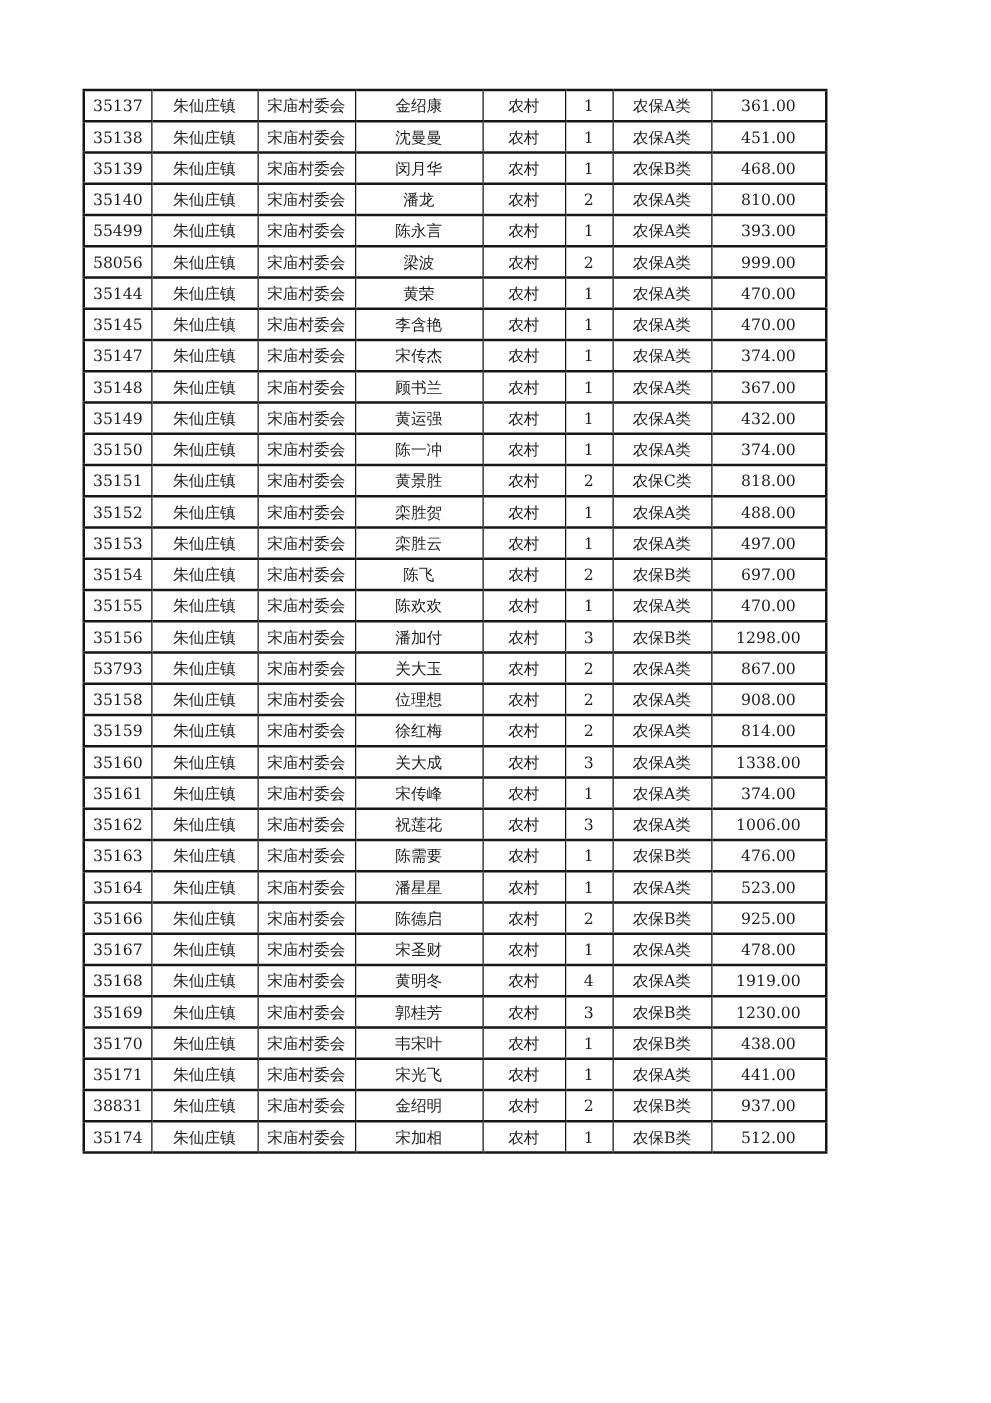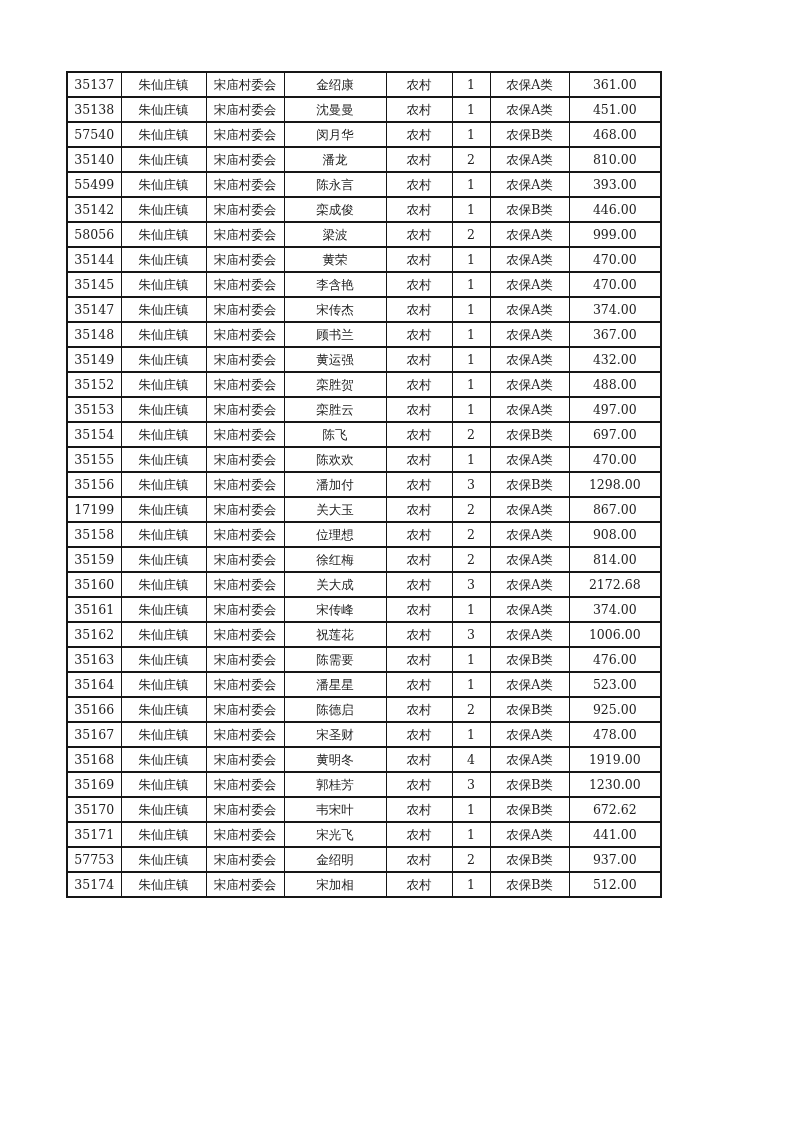--- a/index.html
+++ b/index.html
@@ -83,21 +83,21 @@
           <td>35138</td>
           <td>朱仙庄镇</td>
           <td>宋庙村委会</td>
           <td>沈曼曼</td>
           <td>农村</td>
           <td>1</td>
           <td>农保A类</td>
           <td>451.00</td>
         </tr>
         <tr>
-          <td>57540</td>
+          <td>35139</td>
           <td>朱仙庄镇</td>
           <td>宋庙村委会</td>
           <td>闵月华</td>
           <td>农村</td>
           <td>1</td>
           <td>农保B类</td>
           <td>468.00</td>
         </tr>
         <tr>
           <td>35140</td>
@@ -113,30 +113,20 @@
           <td>55499</td>
           <td>朱仙庄镇</td>
           <td>宋庙村委会</td>
           <td>陈永言</td>
           <td>农村</td>
           <td>1</td>
           <td>农保A类</td>
           <td>393.00</td>
         </tr>
         <tr>
-          <td>35142</td>
-          <td>朱仙庄镇</td>
-          <td>宋庙村委会</td>
-          <td>栾成俊</td>
-          <td>农村</td>
-          <td>1</td>
-          <td>农保B类</td>
-          <td>446.00</td>
-        </tr>
-        <tr>
           <td>58056</td>
           <td>朱仙庄镇</td>
           <td>宋庙村委会</td>
           <td>梁波</td>
           <td>农村</td>
           <td>2</td>
           <td>农保A类</td>
           <td>999.00</td>
         </tr>
         <tr>
@@ -183,20 +173,40 @@
           <td>35149</td>
           <td>朱仙庄镇</td>
           <td>宋庙村委会</td>
           <td>黄运强</td>
           <td>农村</td>
           <td>1</td>
           <td>农保A类</td>
           <td>432.00</td>
         </tr>
         <tr>
+          <td>35150</td>
+          <td>朱仙庄镇</td>
+          <td>宋庙村委会</td>
+          <td>陈一冲</td>
+          <td>农村</td>
+          <td>1</td>
+          <td>农保A类</td>
+          <td>374.00</td>
+        </tr>
+        <tr>
+          <td>35151</td>
+          <td>朱仙庄镇</td>
+          <td>宋庙村委会</td>
+          <td>黄景胜</td>
+          <td>农村</td>
+          <td>2</td>
+          <td>农保C类</td>
+          <td>818.00</td>
+        </tr>
+        <tr>
           <td>35152</td>
           <td>朱仙庄镇</td>
           <td>宋庙村委会</td>
           <td>栾胜贺</td>
           <td>农村</td>
           <td>1</td>
           <td>农保A类</td>
           <td>488.00</td>
         </tr>
         <tr>
@@ -233,21 +243,21 @@
           <td>35156</td>
           <td>朱仙庄镇</td>
           <td>宋庙村委会</td>
           <td>潘加付</td>
           <td>农村</td>
           <td>3</td>
           <td>农保B类</td>
           <td>1298.00</td>
         </tr>
         <tr>
-          <td>17199</td>
+          <td>53793</td>
           <td>朱仙庄镇</td>
           <td>宋庙村委会</td>
           <td>关大玉</td>
           <td>农村</td>
           <td>2</td>
           <td>农保A类</td>
           <td>867.00</td>
         </tr>
         <tr>
           <td>35158</td>
@@ -270,21 +280,21 @@
           <td>814.00</td>
         </tr>
         <tr>
           <td>35160</td>
           <td>朱仙庄镇</td>
           <td>宋庙村委会</td>
           <td>关大成</td>
           <td>农村</td>
           <td>3</td>
           <td>农保A类</td>
-          <td>2172.68</td>
+          <td>1338.00</td>
         </tr>
         <tr>
           <td>35161</td>
           <td>朱仙庄镇</td>
           <td>宋庙村委会</td>
           <td>宋传峰</td>
           <td>农村</td>
           <td>1</td>
           <td>农保A类</td>
           <td>374.00</td>
@@ -360,34 +370,34 @@
           <td>1230.00</td>
         </tr>
         <tr>
           <td>35170</td>
           <td>朱仙庄镇</td>
           <td>宋庙村委会</td>
           <td>韦宋叶</td>
           <td>农村</td>
           <td>1</td>
           <td>农保B类</td>
-          <td>672.62</td>
+          <td>438.00</td>
         </tr>
         <tr>
           <td>35171</td>
           <td>朱仙庄镇</td>
           <td>宋庙村委会</td>
           <td>宋光飞</td>
           <td>农村</td>
           <td>1</td>
           <td>农保A类</td>
           <td>441.00</td>
         </tr>
         <tr>
-          <td>57753</td>
+          <td>38831</td>
           <td>朱仙庄镇</td>
           <td>宋庙村委会</td>
           <td>金绍明</td>
           <td>农村</td>
           <td>2</td>
           <td>农保B类</td>
           <td>937.00</td>
         </tr>
         <tr>
           <td>35174</td>

